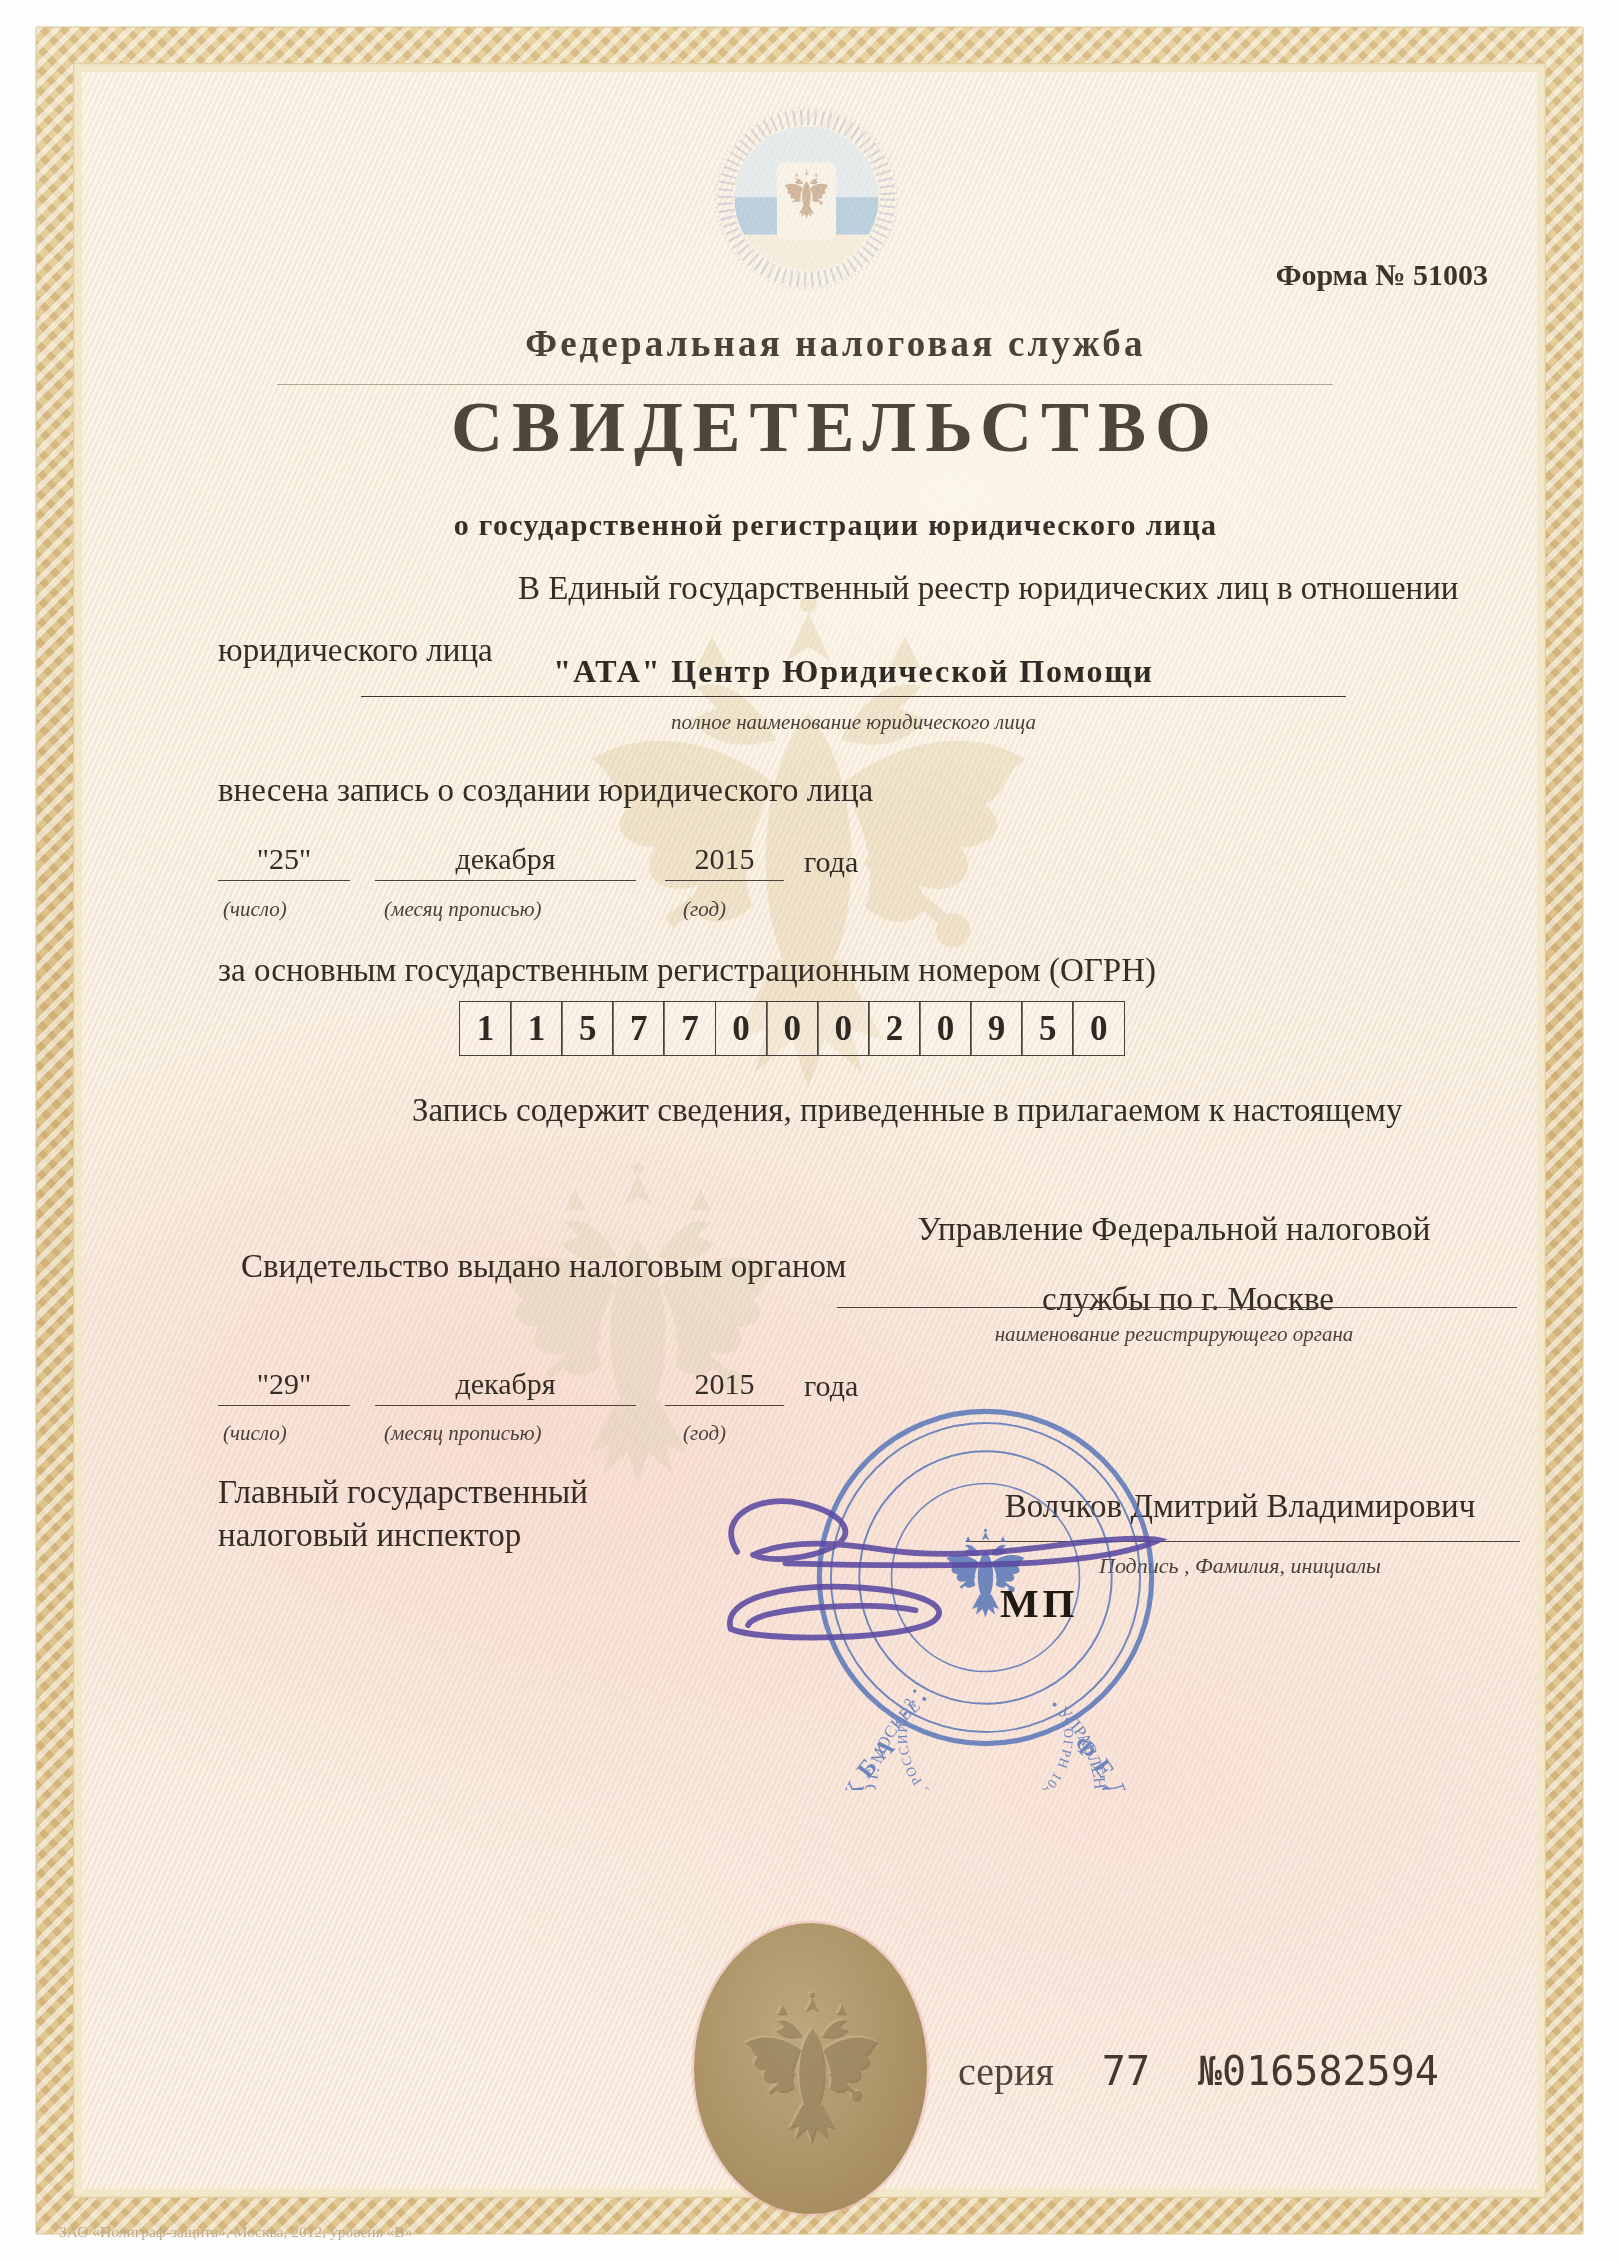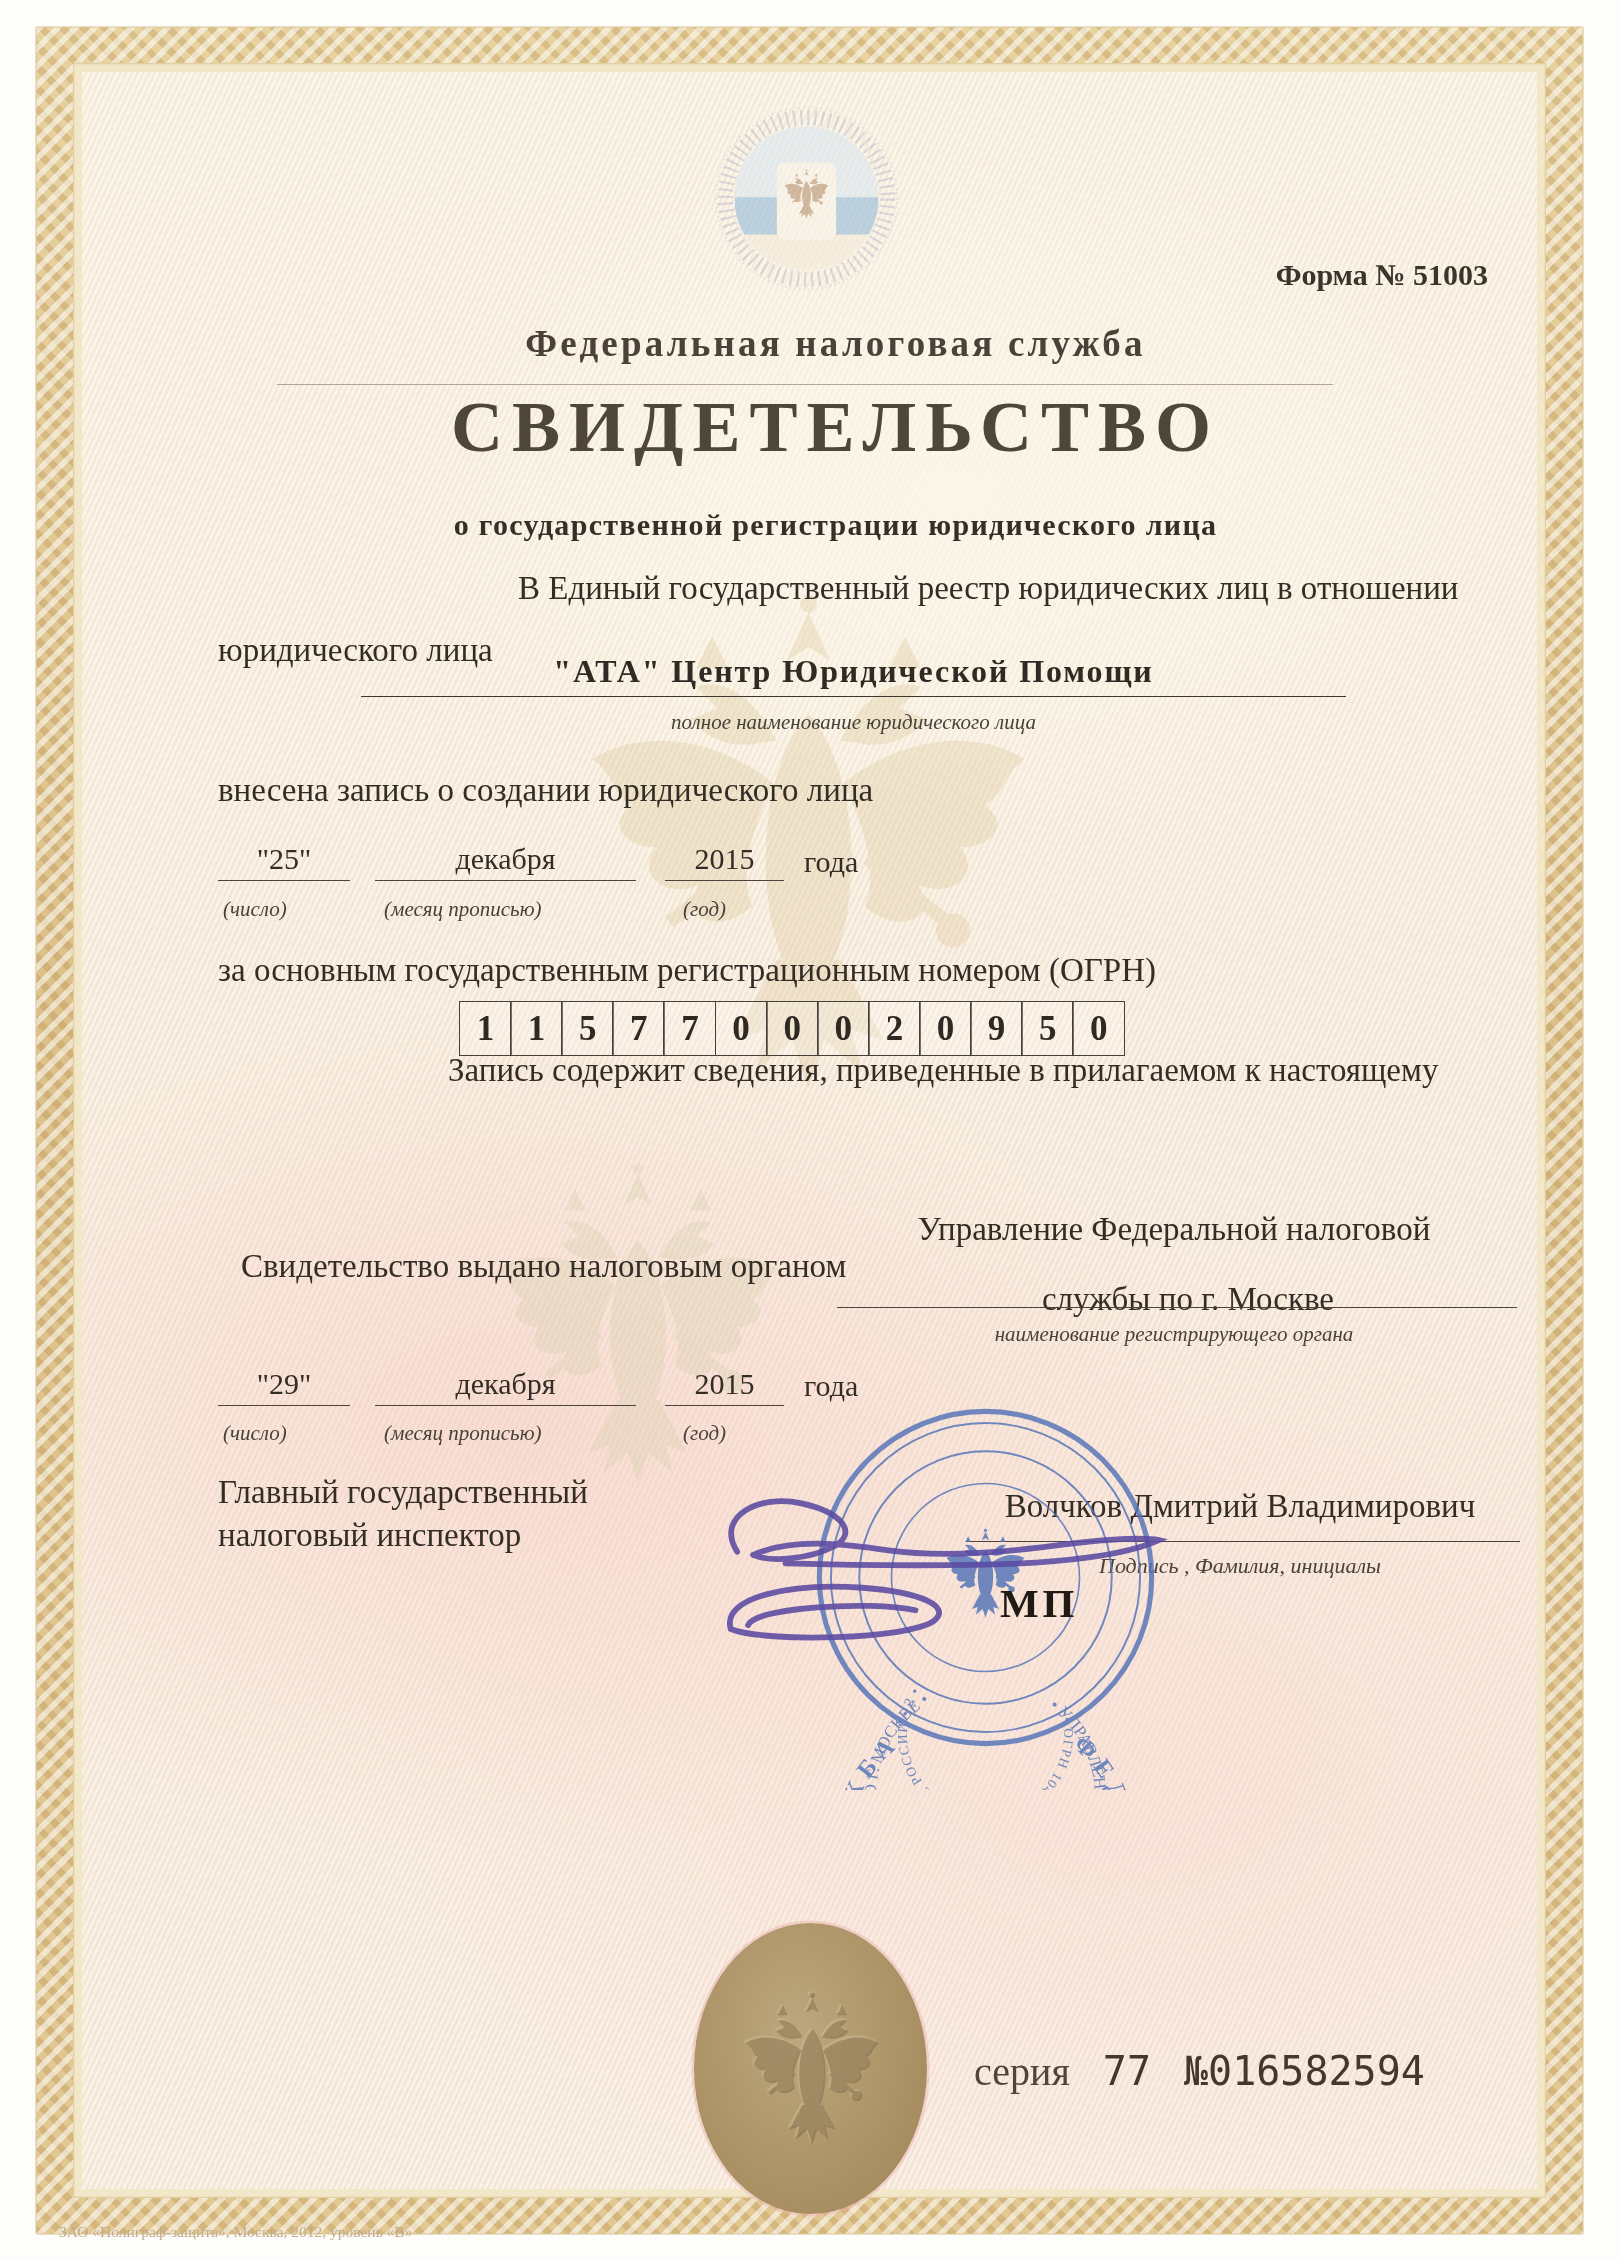--- a/index.html
+++ b/index.html
@@ -46,21 +46,21 @@
     background:rgba(255,253,248,.25);color:#2e2922;
   }
   .ogrn-cell:first-child{margin-left:0;}
   .hairline{border-top:1.3px solid rgba(141,126,106,.65);}
   .wm{position:absolute;pointer-events:none;}
   .seal{
     position:absolute;left:694px;top:1923px;width:233px;height:291px;border-radius:50%;
     background:radial-gradient(ellipse at 44% 38%, #bda77e, #ad9467 55%, #a0865a 92%);
     box-shadow:0 0 0 2.6px rgba(235,175,175,.45);
   }
-  .series-row{position:absolute;left:958px;top:2048px;display:flex;align-items:baseline;gap:33px;margin-left:16px;}
+  .series-row{position:absolute;left:958px;top:2048px;display:flex;align-items:baseline;gap:48px;}
   .series-label{font-size:40px;color:#51453a;}
   .series-value,.series-number{font-family:"DejaVu Sans Mono", monospace;font-size:40px;color:#42382c;}
   .fine-print{position:absolute;left:59px;top:2223px;font-size:15.5px;color:#c0ab8b;}
   .mp-mark{position:absolute;left:1000px;top:1579px;font-size:41px;font-weight:bold;color:#1f1a13;letter-spacing:3.9px;}
   svg text{font-family:"Liberation Serif", serif;}
 </style>
 </head>
 <body>
 
 <div class="page">
@@ -147,21 +147,21 @@
       <div class="ogrn-cell">0</div>
       <div class="ogrn-cell">0</div>
       <div class="ogrn-cell">0</div>
       <div class="ogrn-cell">2</div>
       <div class="ogrn-cell">0</div>
       <div class="ogrn-cell">9</div>
       <div class="ogrn-cell">5</div>
       <div class="ogrn-cell">0</div>
     </div>
 
-  <div class="abs body-text" style="left:412px;top:1052px;margin-left:36px;">Запись содержит сведения, приведенные в прилагаемом к настоящему</div>
+  <div class="abs body-text" style="left:412px;top:1092px;">Запись содержит сведения, приведенные в прилагаемом к настоящему</div>
 
   <div class="abs body-text" style="left:218px;top:1248px;margin-left:23px;">Свидетельство выдано налоговым органом</div>
   <div class="abs body-text" style="left:831px;top:1211px;width:686px;text-align:center;">Управление Федеральной налоговой</div>
   <div class="abs body-text" style="left:845px;top:1257px;width:686px;text-align:center;margin-top:24px;">службы по г. Москве</div>
   <div class="abs" style="left:837px;top:1307px;width:680px;border-top:1.9px solid #4b443b;"></div>
   <div class="abs caption" style="left:831px;top:1322px;width:686px;text-align:center;">наименование регистрирующего органа</div>
 
   <div class="abs field-line" style="left:218px;top:1367px;width:132px;">"29"</div>
   <div class="abs field-line" style="left:375px;top:1367px;width:261px;">декабря</div>
   <div class="abs field-line" style="left:665px;top:1367px;width:119px;">2015</div>

